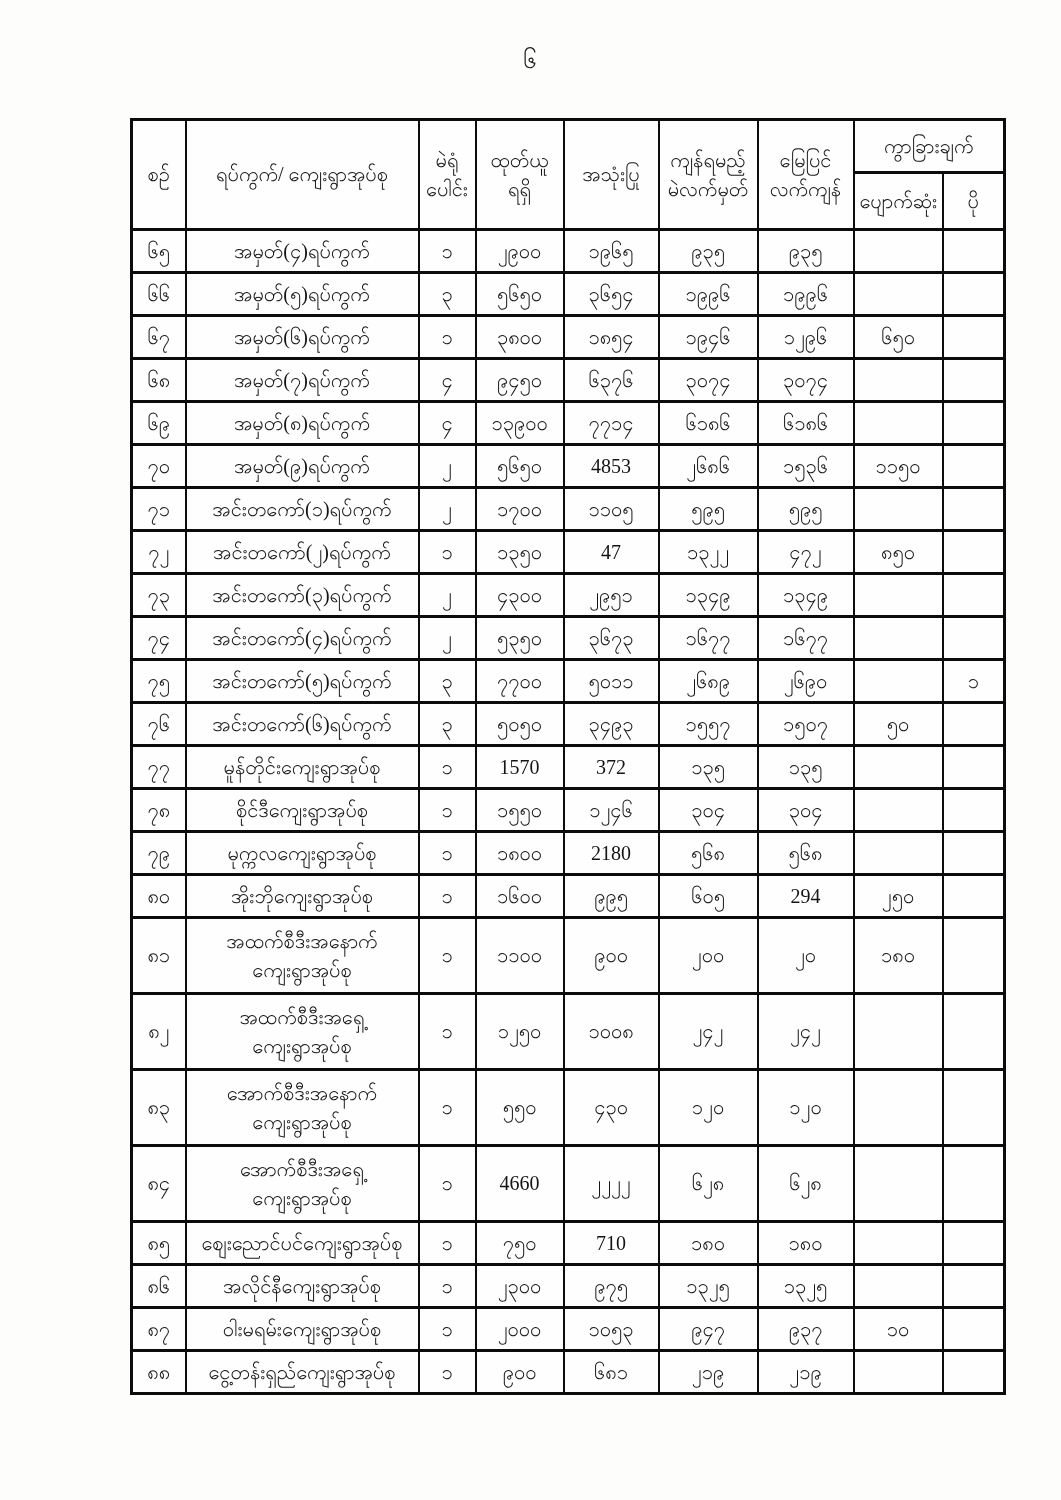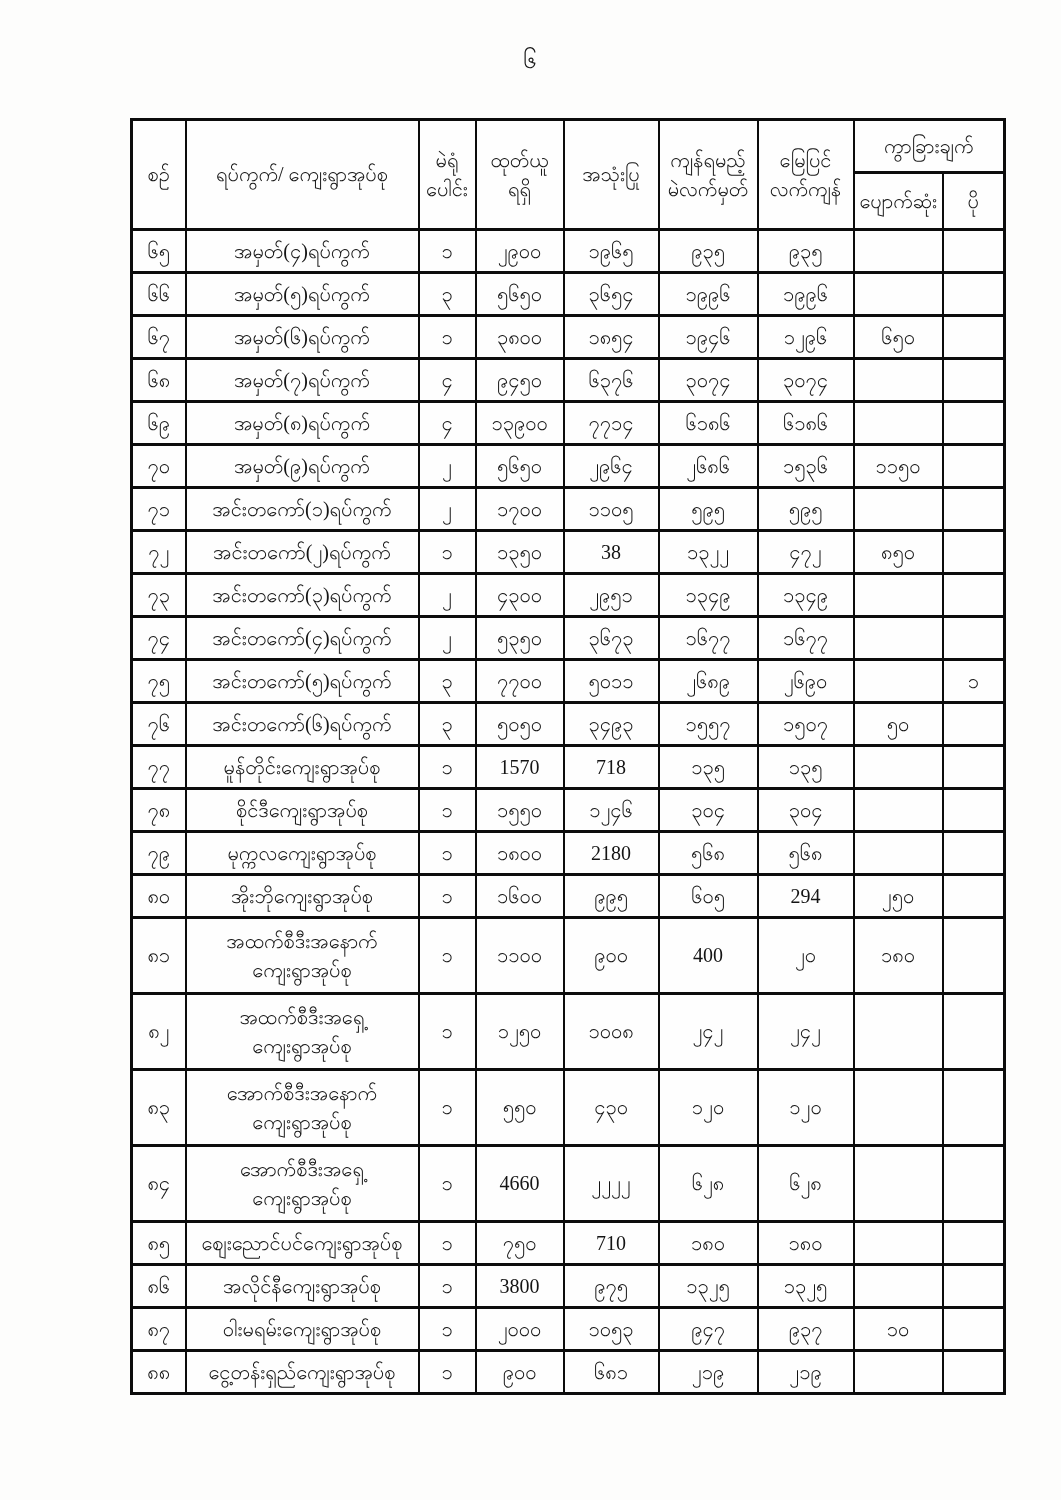--- a/index.html
+++ b/index.html
@@ -157,21 +157,21 @@
           <td class="c-num">၆၁၈၆</td>
           <td class="c-num">၆၁၈၆</td>
           <td class="c-num"></td>
           <td class="c-num"></td>
         </tr>
         <tr>
           <td class="c-serial">၇၀</td>
           <td class="c-name">အမှတ်(၉)ရပ်ကွက်</td>
           <td class="c-num">၂</td>
           <td class="c-num">၅၆၅၀</td>
-          <td class="c-num">၂၉၆၄</td>
+          <td class="c-num">4853</td>
           <td class="c-num">၂၆၈၆</td>
           <td class="c-num">၁၅၃၆</td>
           <td class="c-num">၁၁၅၀</td>
           <td class="c-num"></td>
         </tr>
         <tr>
           <td class="c-serial">၇၁</td>
           <td class="c-name">အင်းတကော်(၁)ရပ်ကွက်</td>
           <td class="c-num">၂</td>
           <td class="c-num">၁၇၀၀</td>
@@ -179,21 +179,21 @@
           <td class="c-num">၅၉၅</td>
           <td class="c-num">၅၉၅</td>
           <td class="c-num"></td>
           <td class="c-num"></td>
         </tr>
         <tr>
           <td class="c-serial">၇၂</td>
           <td class="c-name">အင်းတကော်(၂)ရပ်ကွက်</td>
           <td class="c-num">၁</td>
           <td class="c-num">၁၃၅၀</td>
-          <td class="c-num">38</td>
+          <td class="c-num">47</td>
           <td class="c-num">၁၃၂၂</td>
           <td class="c-num">၄၇၂</td>
           <td class="c-num">၈၅၀</td>
           <td class="c-num"></td>
         </tr>
         <tr>
           <td class="c-serial">၇၃</td>
           <td class="c-name">အင်းတကော်(၃)ရပ်ကွက်</td>
           <td class="c-num">၂</td>
           <td class="c-num">၄၃၀၀</td>
@@ -234,21 +234,21 @@
           <td class="c-num">၁၅၅၇</td>
           <td class="c-num">၁၅၀၇</td>
           <td class="c-num">၅၀</td>
           <td class="c-num"></td>
         </tr>
         <tr>
           <td class="c-serial">၇၇</td>
           <td class="c-name">မူန်တိုင်းကျေးရွာအုပ်စု</td>
           <td class="c-num">၁</td>
           <td class="c-num">1570</td>
-          <td class="c-num">718</td>
+          <td class="c-num">372</td>
           <td class="c-num">၁၃၅</td>
           <td class="c-num">၁၃၅</td>
           <td class="c-num"></td>
           <td class="c-num"></td>
         </tr>
         <tr>
           <td class="c-serial">၇၈</td>
           <td class="c-name">စိုင်ဒီကျေးရွာအုပ်စု</td>
           <td class="c-num">၁</td>
           <td class="c-num">၁၅၅၀</td>
@@ -280,21 +280,21 @@
           <td class="c-num">၂၅၀</td>
           <td class="c-num"></td>
         </tr>
         <tr class="tall">
           <td class="c-serial">၈၁</td>
           <td class="c-name">အထက်စီဒီးအနောက်
 ကျေးရွာအုပ်စု</td>
           <td class="c-num">၁</td>
           <td class="c-num">၁၁၀၀</td>
           <td class="c-num">၉၀၀</td>
-          <td class="c-num">400</td>
+          <td class="c-num">၂၀၀</td>
           <td class="c-num">၂၀</td>
           <td class="c-num">၁၈၀</td>
           <td class="c-num"></td>
         </tr>
         <tr class="tall">
           <td class="c-serial">၈၂</td>
           <td class="c-name">အထက်စီဒီးအရှေ့
 ကျေးရွာအုပ်စု</td>
           <td class="c-num">၁</td>
           <td class="c-num">၁၂၅၀</td>
@@ -336,21 +336,21 @@
           <td class="c-num">710</td>
           <td class="c-num">၁၈၀</td>
           <td class="c-num">၁၈၀</td>
           <td class="c-num"></td>
           <td class="c-num"></td>
         </tr>
         <tr>
           <td class="c-serial">၈၆</td>
           <td class="c-name">အလိုင်နီကျေးရွာအုပ်စု</td>
           <td class="c-num">၁</td>
-          <td class="c-num">3800</td>
+          <td class="c-num">၂၃၀၀</td>
           <td class="c-num">၉၇၅</td>
           <td class="c-num">၁၃၂၅</td>
           <td class="c-num">၁၃၂၅</td>
           <td class="c-num"></td>
           <td class="c-num"></td>
         </tr>
         <tr>
           <td class="c-serial">၈၇</td>
           <td class="c-name">ဝါးမရမ်းကျေးရွာအုပ်စု</td>
           <td class="c-num">၁</td>

